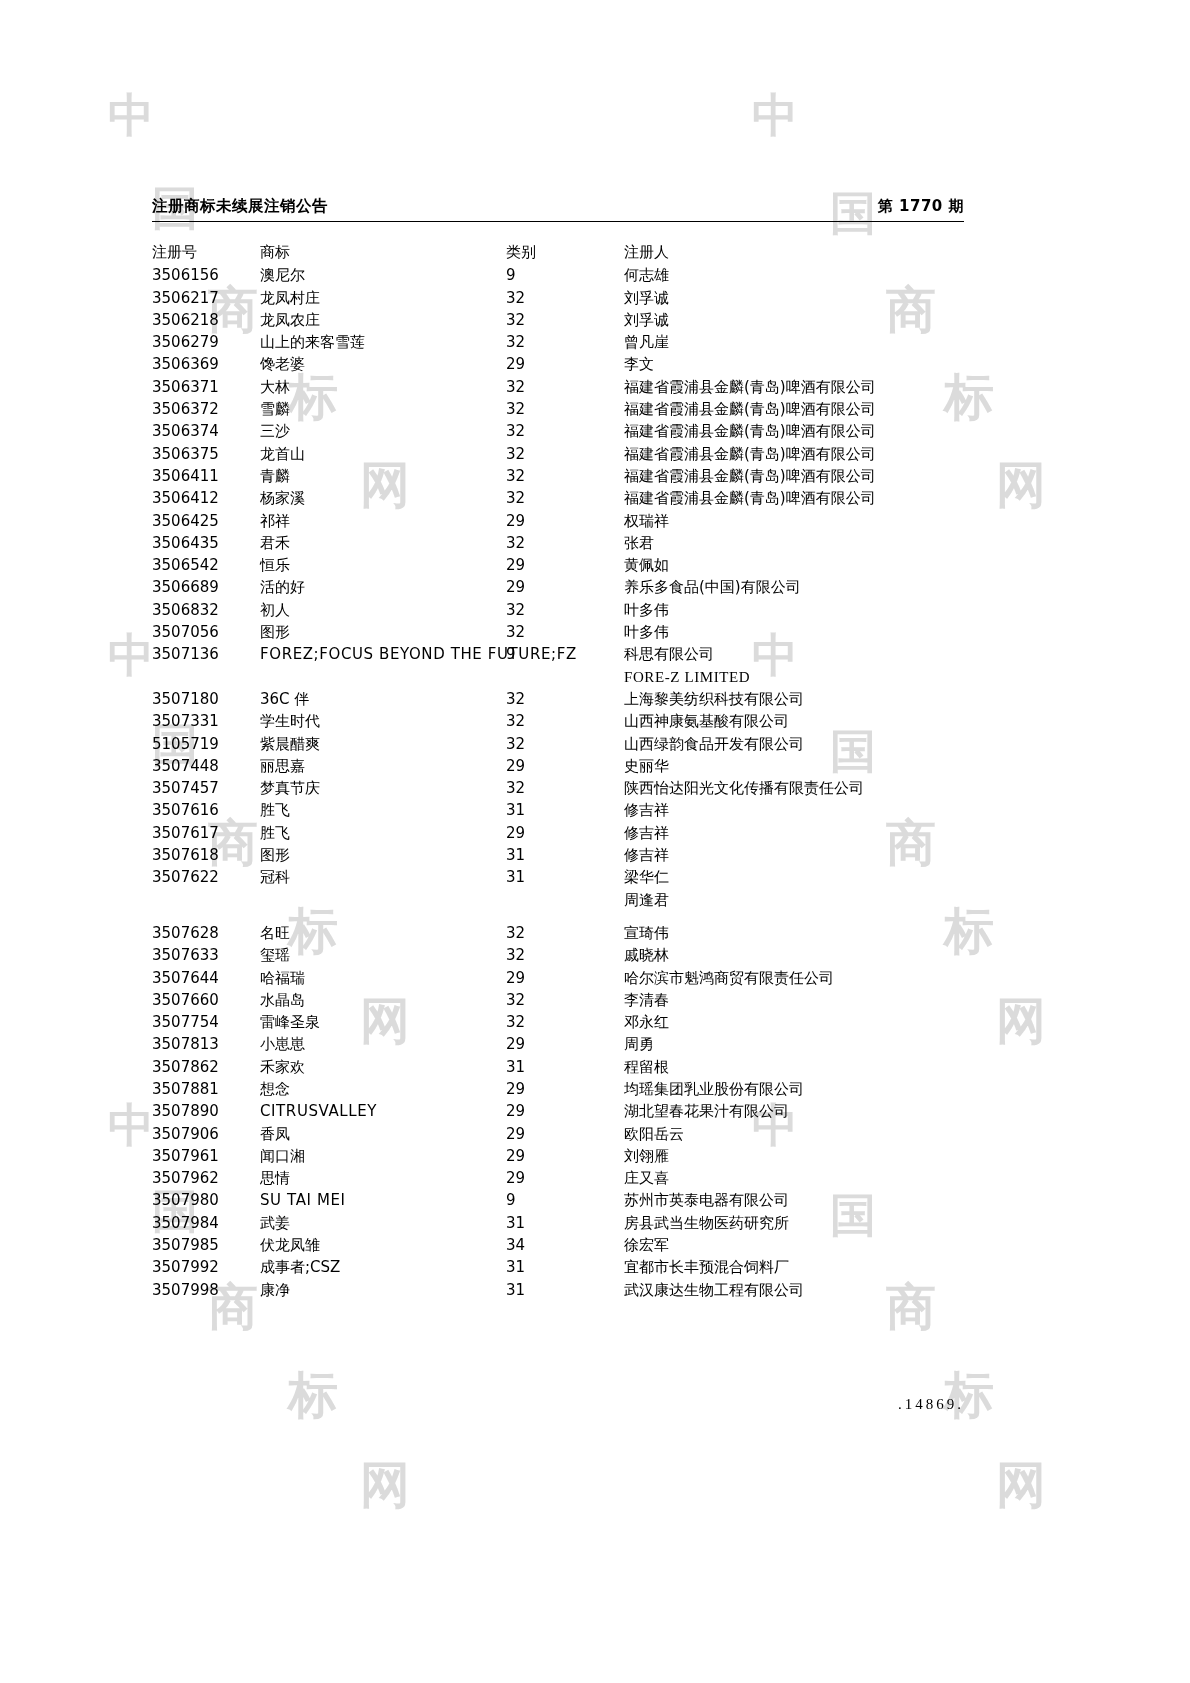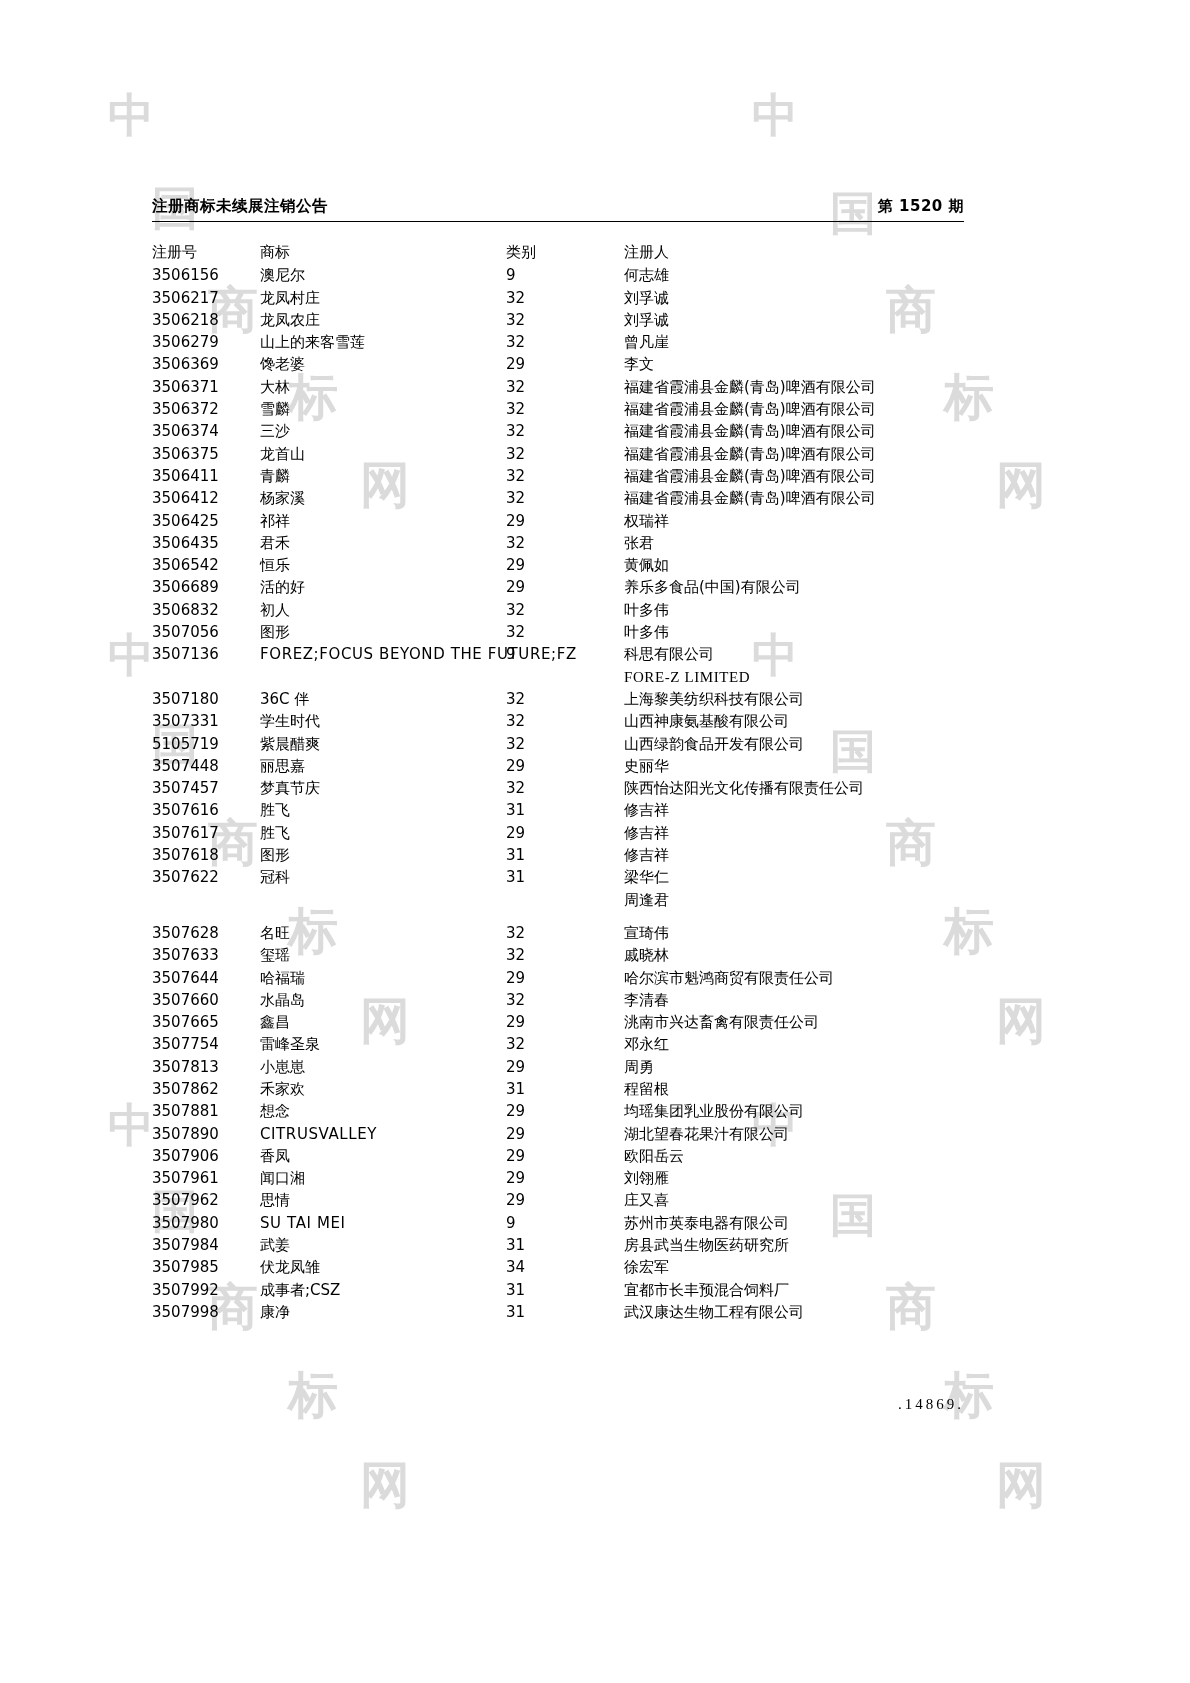--- a/index.html
+++ b/index.html
@@ -150,21 +150,21 @@
   <span class="wm" style="left:944px;  top:1370px; font-size:50px;">标</span>
   <span class="wm" style="left:360px;  top:1460px; font-size:50px;">网</span>
   <span class="wm" style="left:996px;  top:1460px; font-size:50px;">网</span>
 </div>
 
 <div class="page">
   <div class="sheet">
 
     <div class="header-row">
       <div class="header-title">注册商标未续展注销公告</div>
-      <div class="header-issue">第 1520 期</div>
+      <div class="header-issue">第 1770 期</div>
     </div>
 
     <table class="reg">
       <colgroup>
         <col class="c-regno">
           <col class="c-mark">
           <col class="c-class">
           <col class="c-owner">
       </colgroup>
       <thead>
@@ -423,28 +423,20 @@
           </tr>
           <tr>
             <td>3507660</td>
             <td>水晶岛</td>
             <td>32</td>
             <td>
               <div>李清春</div>
             </td>
           </tr>
           <tr>
-            <td>3507665</td>
-            <td>鑫昌</td>
-            <td>29</td>
-            <td>
-              <div>洮南市兴达畜禽有限责任公司</div>
-            </td>
-          </tr>
-          <tr>
             <td>3507754</td>
             <td>雷峰圣泉</td>
             <td>32</td>
             <td>
               <div>邓永红</div>
             </td>
           </tr>
           <tr>
             <td>3507813</td>
             <td>小崽崽</td>

